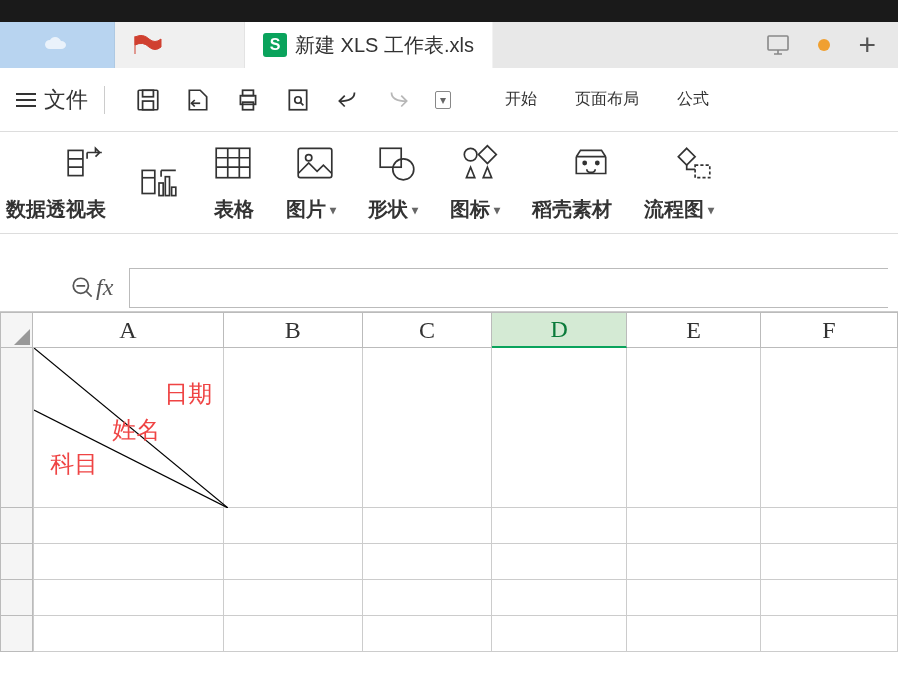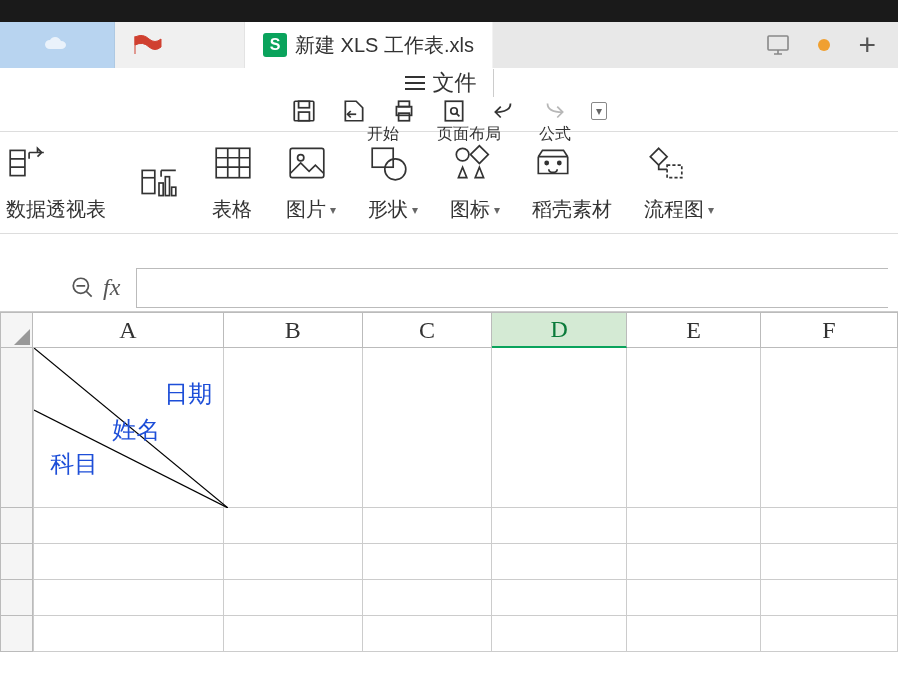--- a/index.html
+++ b/index.html
@@ -41,21 +41,20 @@
   margin-left: auto; display: flex; align-items: center; gap: 28px; padding-right: 22px;
 }
 .dot-orange { width: 12px; height: 12px; background: #f0a030; border-radius: 50%; }
 .plus { font-size: 30px; color: #555; font-weight: 300; }
 
 .toolbar {
   height: 64px;
   display: flex;
   align-items: center;
   border-bottom: 1px solid #ddd;
-  flex-direction: column;
 }
 .menu-btn {
   display: flex; align-items: center; gap: 8px;
   padding: 0 16px; font-size: 22px; color: #333;
 }
 .hamb { display: flex; flex-direction: column; gap: 4px; }
 .hamb span { width: 20px; height: 2px; background: #333; }
 .mini-icons { display: flex; align-items: center; gap: 24px; padding: 0 14px; }
 .mini-icons svg { width: 26px; height: 26px; stroke: #333; fill: none; stroke-width: 1.6; }
 .menus { display: flex; align-items: center; gap: 38px; padding-left: 40px; font-size: 16px; color: #333; }
@@ -63,22 +62,22 @@
 
 .ribbon {
   height: 102px;
   display: flex;
   align-items: center;
   gap: 32px;
   padding: 0 6px;
   border-bottom: 1px solid #ddd;
 }
 .ribbon-item {
-  display: flex; flex-direction: column; align-items: flex-start; gap: 12px;
-  font-size: 20px; color: #333;
+  display: flex; flex-direction: column; align-items: flex-end; gap: 12px;
+  font-size: 20px; color: #333; font-weight: bold;
 }
 .ribbon-item .lbl { display: flex; align-items: center; gap: 4px; }
 .ribbon-item svg { width: 42px; height: 42px; stroke: #333; fill: none; stroke-width: 1.6; }
 .caret { font-size: 12px; color: #666; }
 
 .gap-row { height: 30px; }
 
 .formula-row {
   height: 48px;
   display: flex;
@@ -87,21 +86,21 @@
   padding: 0 10px 0 0;
   border-bottom: 1px solid #ccc;
 }
 .namebox {
   width: 255px; height: 40px; border: 1px solid #bbb;
   display: flex; align-items: center; justify-content: center;
   font-size: 24px; font-family: "Times New Roman", serif;
   position: relative; margin-left: 12px;
 }
 .namebox .dd { position: absolute; right: 10px; font-size: 12px; color: #666; }
-.fx-area { display: flex; align-items: center; gap: 7px; margin-left: 70px; }
+.fx-area { display: flex; align-items: center; gap: 0; margin-left: 70px; }
 .fx-area svg { width: 26px; height: 26px; stroke: #555; fill: none; stroke-width: 1.6; }
 .fx { font-size: 24px; font-style: italic; color: #555; font-family: "Times New Roman", serif; }
 .formula-input {
   flex: 1; height: 40px; border: 1px solid #bbb; border-right: none;
 }
 
 .sheet {
   position: relative;
 }
 .col-headers {
@@ -136,21 +135,21 @@
 .rh {
   width: 34px; border: 1px solid #bbb; border-top: none; background: #f5f5f5;
 }
 .cell {
   border: 1px solid #ccc; border-top: none; border-left: none;
 }
 .cell.first-col { border-left: 1px solid #ccc; }
 
 .a1-content {
   position: relative; width: 100%; height: 100%;
-  font-size: 24px; color: #1d4ed8;
+  font-size: 24px; color: #ef4444;
 }
 .a1-content svg {
   position: absolute; top: 0; left: 0; width: 194px; height: 160px;
 }
 .a1-content .t1 { position: absolute; top: 30px; left: 130px; }
 .a1-content .t2 { position: absolute; top: 66px; left: 78px; }
 .a1-content .t3 { position: absolute; top: 100px; left: 16px; }
 </style>
 </head>
 <body>

